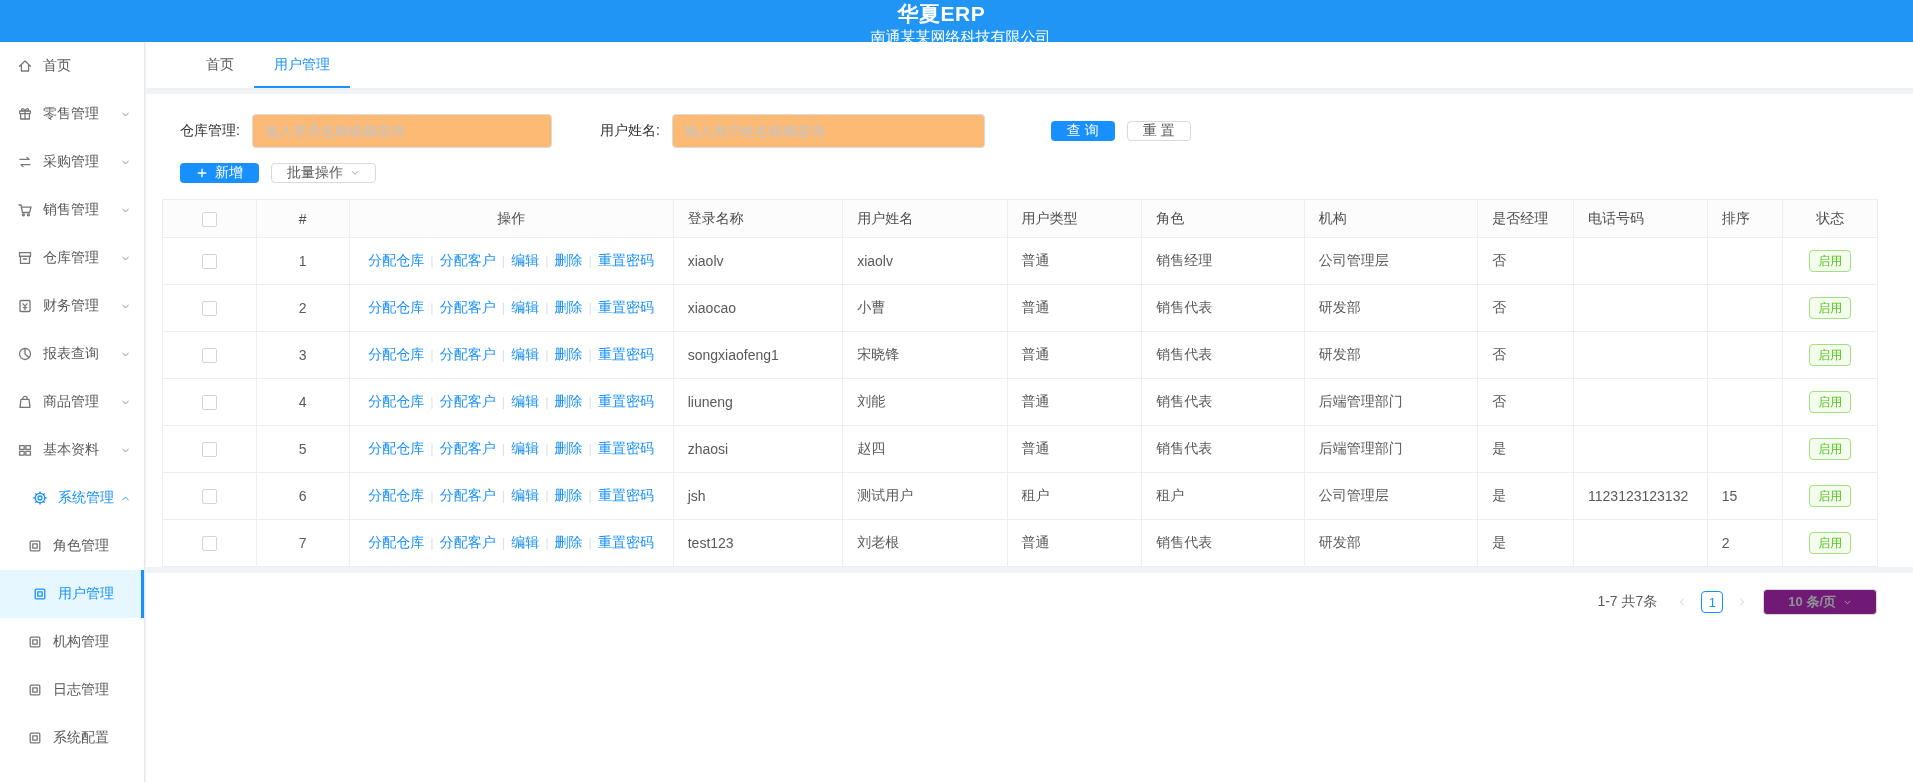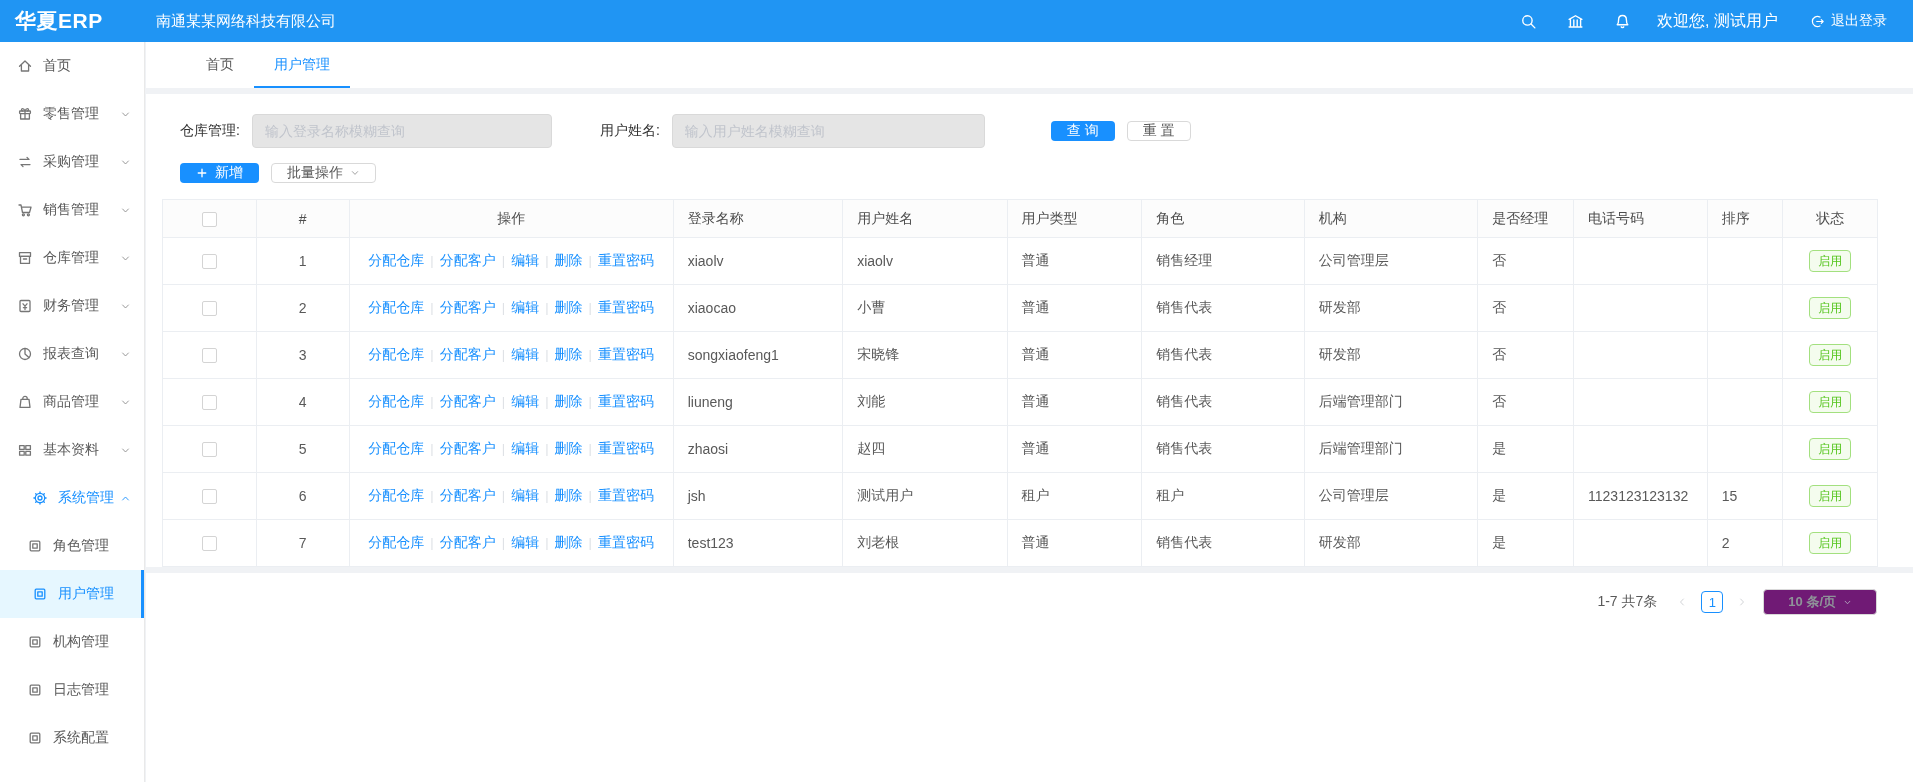--- a/index.html
+++ b/index.html
@@ -5,21 +5,21 @@
   * { box-sizing: border-box; }
   html,body { margin:0; padding:0; }
   body {
     width:1913px; height:782px; position:relative; overflow:hidden;
     font-family:"Liberation Sans","DejaVu Sans",sans-serif;
     background:#f0f2f5; color:#595959;
   }
   svg { fill:none; stroke:currentColor; stroke-width:1.3; stroke-linecap:round; stroke-linejoin:round; width:100%; height:100%; display:block; }
 
   
-  .header { position:absolute; top:0; left:0; right:0; height:42px; background:#2095f3; display:flex; align-items:center; color:#fff; z-index:5; }
+  .header { position:absolute; top:0; left:0; right:0; height:42px; background:#2095f3; display:flex; align-items:center; color:#fff; z-index:5;flex-direction:column; }
   .logo { width:148px; padding-left:15px; font-size:21px; font-weight:bold; letter-spacing:.5px; white-space:nowrap; }
   .company { font-size:15px; margin-left:8px; }
   .header-right { margin-left:auto; display:flex; align-items:center; padding-right:26px; }
   .hicon { width:17px; height:17px; display:inline-flex; margin-left:30px; cursor:pointer; }
   .welcome { font-size:16px; margin-left:26px; cursor:pointer; }
   .logout { display:flex; align-items:center; margin-left:32px; font-size:14px; cursor:pointer; }
   .logout .hicon { width:15px; height:15px; margin:0 6px 0 0; }
 
   
   .sidebar { position:absolute; top:42px; left:0; bottom:0; width:145px; background:#fff; border-right:1px solid #e9e9e9; z-index:4; }
@@ -35,21 +35,21 @@
   
   .main { position:absolute; left:146px; top:42px; right:0; bottom:0; background:#f0f2f5; display:flex; flex-direction:column; }
   .tabbar { height:46px; background:#fff; display:flex; padding-left:40px; flex:none; }
   .tab { padding:0 20px; line-height:44px; font-size:14px; color:#595959; cursor:pointer; border-bottom:2px solid transparent; }
   .tab.active { color:#1890ff; border-bottom-color:#1890ff; }
 
   .card1 { margin-top:6px; background:#fff; padding-top:13px; flex:none; }
   .search-row { display:flex; align-items:center; padding-left:34px; height:48px; }
   .lbl { font-size:14px; color:#333; white-space:nowrap; }
   .lbl2 { margin-left:48px; }
-  .inp { height:34px; border:1px solid #d9d9d9; border-radius:4px; padding:0 12px; font-size:14px; color:#595959; margin-left:12px; outline:none; background:#e5e5e5; }
+  .inp { height:34px; border:1px solid #d9d9d9; border-radius:4px; padding:0 12px; font-size:14px; color:#595959; margin-left:12px; outline:none; background:#fdba74; }
   .inp::placeholder { color:#c0c4cc; }
   .inp-login { width:300px; }
   .inp-name  { width:313px; }
   .btn { height:20px; border-radius:4px; font-size:14px; cursor:pointer; border:none; display:inline-flex; align-items:center; justify-content:center; white-space:nowrap; }
   .btn-primary { background:#1890ff; color:#fff; padding:0 16px; }
   .btn-plain { background:#fff; border:1px solid #d9d9d9; color:#595959; padding:0 15px; }
   .query-btn { margin-left:66px; }
   .reset-btn { margin-left:12px; }
   .toolbar { display:flex; align-items:center; padding-left:34px; margin-top:8px; }
   .bicon { width:12px; height:12px; display:inline-flex; margin-right:7px; }

